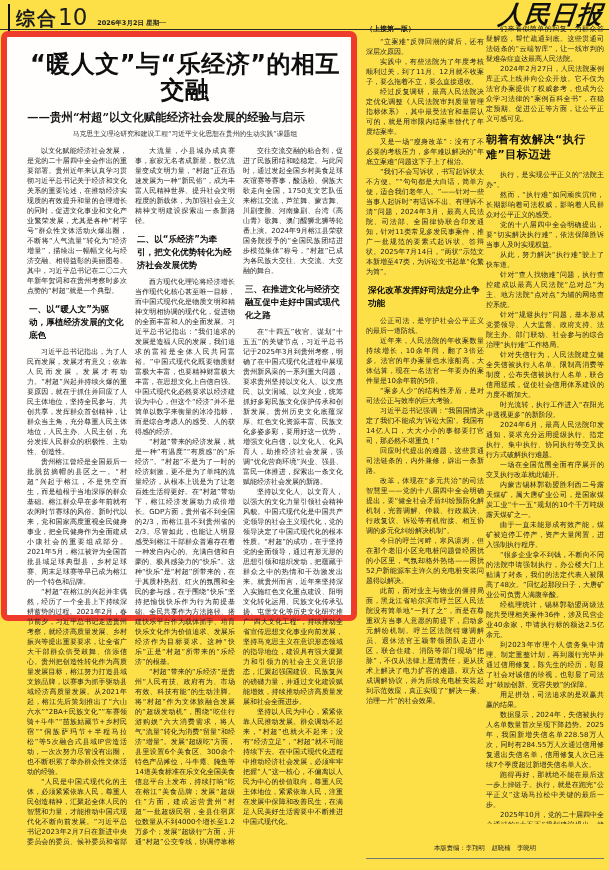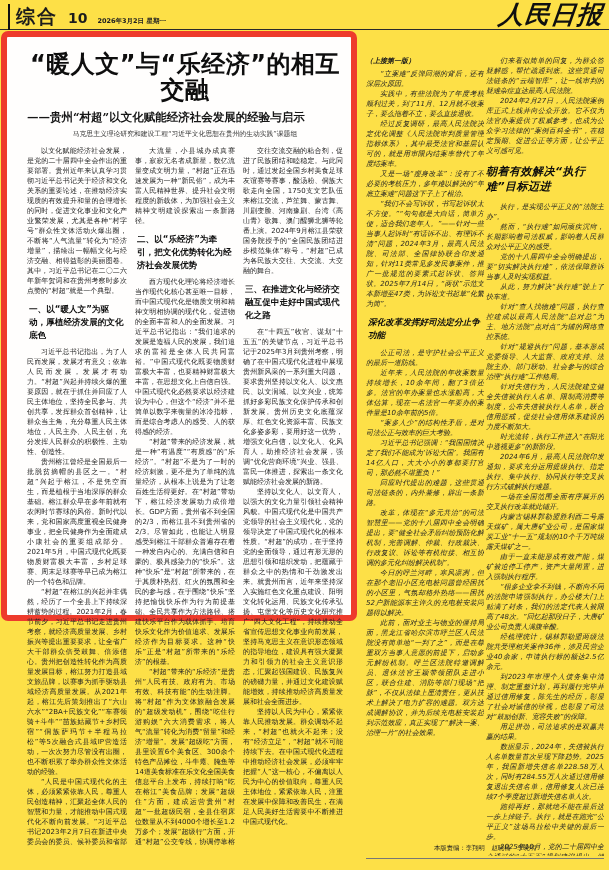--- a/index.html
+++ b/index.html
@@ -11,21 +11,21 @@
   
   .header{
     position:absolute;left:0;top:0;width:609px;height:30px;
     border-bottom:1px solid #2a2a2a;box-sizing:border-box;
   }
   .header-left{
     position:absolute;left:8px;top:4px;display:flex;align-items:baseline;
     border-left:2px solid #111;padding-left:6px;
   }
   .section-label{font-size:19px;font-weight:bold;letter-spacing:2px;}
-  .page-number{font-size:14px;margin-left:10px;font-weight:700;}
+  .page-number{font-size:23px;margin-left:0;font-weight:400;}
   .date-line{font-size:6.5px;font-weight:bold;margin-left:10px;color:#222;}
   .masthead{
     position:absolute;right:6px;top:2px;font-family:"DejaVu Serif","Liberation Serif",serif;
     font-style:italic;font-weight:bold;font-size:25px;letter-spacing:1px;
     transform:skewX(-6deg);color:#101010;line-height:1;
   }
   
   .red-frame{
     position:absolute;left:1px;top:31px;width:356px;height:590px;
     border:6px solid #ee3b2c;border-radius:7px;box-sizing:border-box;
@@ -40,22 +40,22 @@
     font-family:"DejaVu Serif","Liberation Serif",serif;color:#161616;
   }
   .main-byline{
     font-size:6.8px;text-align:center;margin:0 0 7px 0;color:#333;
     font-family:"DejaVu Serif","Liberation Serif",serif;
   }
   .article-columns{display:flex;gap:8px;height:700px;overflow:hidden;}
   .article-col{flex:1;overflow:hidden;}
   
   .right-area{
-    position:absolute;left:366px;top:56px;width:238px;height:800px;
-    display:flex;gap:2px;overflow:hidden;font-style:italic;
+    position:absolute;left:366px;top:24px;width:238px;height:800px;
+    display:flex;gap:2px;overflow:hidden;
   }
   .right-col{flex:1;overflow:hidden;}
   .right-footer{
     position:absolute;left:366px;top:844px;width:238px;text-align:center;
     font-size:6.4px;color:#222;border-bottom:1px solid #777;padding-bottom:5px;
   }
   
   .body-p{
     margin:0;font-size:7px;line-height:1.43;text-align:justify;
     text-indent:2em;color:#232323;
@@ -86,21 +86,21 @@
 
   <div class="red-frame">
     <div class="main-title">“暖人文”与“乐经济”的相互交融</div>
     <div class="main-subtitle">——贵州“村超”以文化赋能经济社会发展的经验与启示</div>
     <div class="main-byline">马克思主义理论研究和建设工程“习近平文化思想在贵州的生动实践”课题组</div>
     <div class="article-columns">
       <div class="article-col">
           <p class="body-p">以文化赋能经济社会发展，是党的二十届四中全会作出的重要部署。贵州近年来认真学习贯彻习近平总书记关于经济和文化关系的重要论述，在推动经济实现质的有效提升和量的合理增长的同时，促进文化事业和文化产业繁荣发展，尤其是各种“村字号”群众性文体活动火爆出圈，不断将“人气流量”转化为“经济增量”，描绘出一幅幅文化与经济交融、相得益彰的美丽图卷。其中，习近平总书记在二〇二六年新年贺词和在贵州考察时多次点赞的“村超”就是一个典型。</p>
           <div class="col-head">一、以“暖人文”为驱动，厚植经济发展的文化底色</div>
           <p class="body-p">习近平总书记指出，为了人民而发展，发展才有意义；依靠人民而发展，发展才有动力。“村超”兴起并持续火爆的重要原因，就在于抓住并回应了人民主体地位，坚持全民参与、共创共享，发挥群众首创精神，让群众当主角，充分尊重人民主体地位，人民主办、人民主创，充分发挥人民群众的积极性、主动性、创造性。</p>
-          <p class="body-p">贵州榕江曾经是全国最后一批脱贫摘帽的县区之一。“村超”兴起于榕江，不是凭空而生，而是植根于当地深厚的群众基础。榕江群众早在多年前就有农闲时节赛球的风俗。新时代以来，党和国家高度重视全民健身事业，把全民健身作为全面建成小康社会的重要组成部分。2021年5月，中国式现代化既要物质财富极大丰富，乡村足球赛、周末足球赛等早已成为榕江的一个特色和品牌。</p>
+          <p class="body-p">贵州榕江曾经是全国最后一批脱贫摘帽的县区之一。“村超”兴起于榕江，不是凭空而生，而是植根于当地深厚的群众基础。榕江群众早在多年前就有农闲时节赛球的风俗。新时代以来，党和国家高度重视全民健身事业，把全民健身作为全面建成小康社会的重要组成部分。2021年5月，榕江被评为全国首批县域足球典型县，乡村足球赛、周末足球赛等早已成为榕江的一个特色和品牌。</p>
           <p class="body-p">“村超”在榕江的兴起并非偶然，经历了一个全县上下持续深耕蓄势的过程。2021年2月，春节前夕，习近平总书记走进贵州考察，就经济高质量发展、乡村振兴等提出重要要求，让全省广大干部群众倍受鼓舞、倍添信心。贵州把创造性转化作为高质量发展目标，榕江努力打造县域文旅品牌，以赛事为抓手驱动县域经济高质量发展。从2021年起，榕江先后策划推出了“六山六水”“2BA+民族文化”“车赛领骑+斗牛”“苗族姑藏节+乡村民宿”“侗族萨玛节+半程马拉松”等5次融合式县域IP营造活动，一次次努力尽管没有出圈，也不断积累了举办群众性文体活动的经验。</p>
           <p class="body-p">“人民是中国式现代化的主体，必须紧紧依靠人民，尊重人民创造精神，汇聚起全体人民的智慧和力量，才能推动中国式现代化不断向前发展。”习近平总书记2023年2月7日在新进中央委员会的委员、候补委员和省部级主要领导干部学习贯彻习近平新时代中国特色社会主义思想专题研讨班上深刻指出。</p>
         </div>
       <div class="article-col">
           <p class="body-p">大流量，小县城办成真赛事，寂寂无名者成新星，数亿流量变成文明力量，“村超”正在迅速发展为一种“新民俗”，成为丰富人民精神世界、提升社会文明程度的新载体，为加强社会主义精神文明建设探索出一条新路径。</p>
           <div class="col-head">二、以“乐经济”为牵引，把文化优势转化为经济社会发展优势</div>
           <p class="body-p">西方现代化理论将经济增长当作现代化核心甚至唯一目标，而中国式现代化是物质文明和精神文明相协调的现代化，促进物的全面丰富和人的全面发展。习近平总书记指出：“我们追求的发展是造福人民的发展，我们追求的富裕是全体人民共同富裕。”中国式现代化既要物质财富极大丰富，也要精神财富极大丰富，在思想文化上自信自强。中国式现代化必然要求以经济建设为中心，但这个“经济”并不是简单以数字来衡量的冰冷指标，而是综合考虑人的感受、人的获得感的经济。</p>
           <p class="body-p">“村超”带来的经济发展，就是一种“有温度”“有质感”的“乐经济”。“村超”不是为了一时的经济刺激，更不是为了单纯的流量经济，从根本上说是为了让老百姓生活得更好。在“村超”带动下，榕江经济发展动力成倍增长。GDP方面，贵州省不到全国的2/3，而榕江县不到贵州省的2/3。尽管如此，也能让人明显感受到榕江干部群众普遍存在着一种发自内心的、充满自信和自豪的、极具感染力的“快乐”。这种“快乐”是“村超”所带来的，在于其质朴热烈、红火的氛围和全民的参与感，在于围绕“快乐”坚持把愉悦快乐作为行为前提基础、全民共享作为方法路径、搭建快乐平台作为载体抓手、培育快乐文化作为价值追求、发展乐经济作为目标要求。这种“快乐”正是“村超”所带来的“乐经济”的根基。</p>
           <p class="body-p">“村超”带来的“乐经济”是贵州“人民有技、政府有为、市场有效、科技有能”的生动注脚。将“村超”作为文体旅融合发展的“超级发动机”，围绕“吃住行游购娱”六大消费需求，将人气“流量”转化为消费“留量”和经济“增量”。发展“超级吃”方面，县里设置6个美食区、300余个特色产品摊位，斗牛瘪、腌鱼等14道美食标准在乐文化全国美食信息平台上发布，持续打响“吃在榕江”美食品牌；发展“超级住”方面，建成运营贵州“村超”一批超级民宿，全县住宿床位数量从不到4000个增长至1.2万多个；发展“超级行”方面，开通“村超”公交专线，协调停靠榕江站列车加开40余趟，并在周五、周六、周日增加3趟从榕江开往贵阳的列车；发展“超级游”方面，打造“看‘村超’·游贵州”线上综合服务平台。</p>
         </div>

